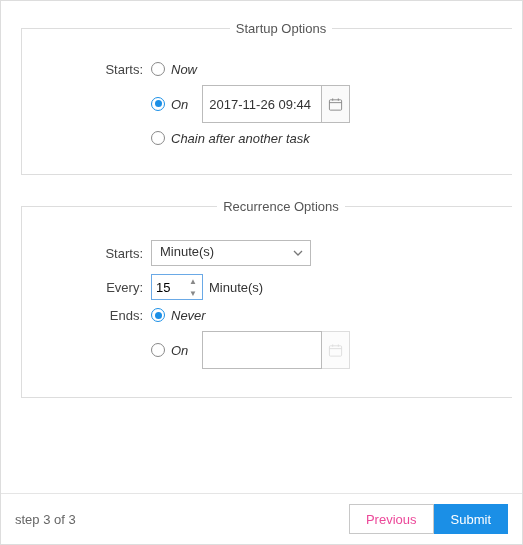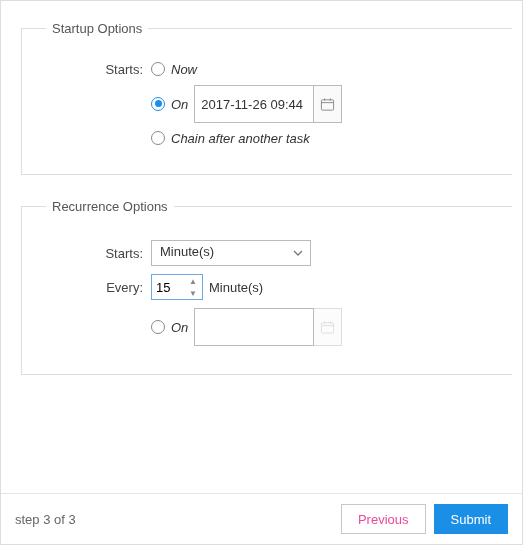--- a/index.html
+++ b/index.html
@@ -68,20 +68,21 @@
     border: 1px solid #ddd;
     margin: 10px 0 24px 0;
     padding: 18px 14px 20px 14px;
     position: relative;
   }
   fieldset.group > legend {
     font-size: 13px;
     color: #555;
     padding: 0 6px;
     margin-left: 10px;
+    text-align: center;
   }
 
   .row {
     display: flex;
     align-items: center;
     margin: 8px 0;
   }
   .lbl {
     width: 115px;
     text-align: right;
@@ -115,20 +116,21 @@
   }
   .radio-label { color: #333; }
 
   .text-input {
     border: 1px solid #bbb;
     height: 26px;
     padding: 18px 6px;
     font-size: 13px;
     color: #333;
     background: #fff;
+    margin-left: 8px;
   }
   .date-wrap {
     display: inline-flex;
     align-items: stretch;
   }
   .calendar-btn {
     width: 28px;
     border: 1px solid #bbb;
     border-left: none;
     display: flex; align-items: center; justify-content: center;
@@ -191,21 +193,21 @@
     cursor: pointer;
     color: #888;
     font-size: 8px;
   }
 
   .modal-footer {
     border-top: 1px solid #e5e5e5;
     padding: 10px 14px;
     display: flex;
     align-items: center;
-    gap: 8px;
+    gap: 0;
   }
   .step-text {
     color: #666;
     flex: 1;
     font-size: 13px;
   }
   .btn {
     height: 30px;
     padding: 0 16px;
     border: 1px solid #c8c8c8;
@@ -290,20 +292,27 @@
             <div class="spinner">
               <input value="15" style="">
               <div class="spinner-btns">
                 <div>▲</div>
                 <div>▼</div>
               </div>
             </div>
             <span class="unit">Minute(s)</span>
           </div>
 
+          <div class="row">
+            <div class="lbl">Ends:</div>
+            <div class="radio selected">
+              <span class="radio-dot"></span>
+              <span class="radio-label">Never</span>
+            </div>
+          </div>
 
           <div class="row">
             <div class="lbl"></div>
             <div class="radio">
               <span class="radio-dot"></span>
               <span class="radio-label">On</span>
             </div>
             <div class="date-wrap">
               <input class="text-input" style="width: 120px;" value="">
               <div class="calendar-btn disabled">

